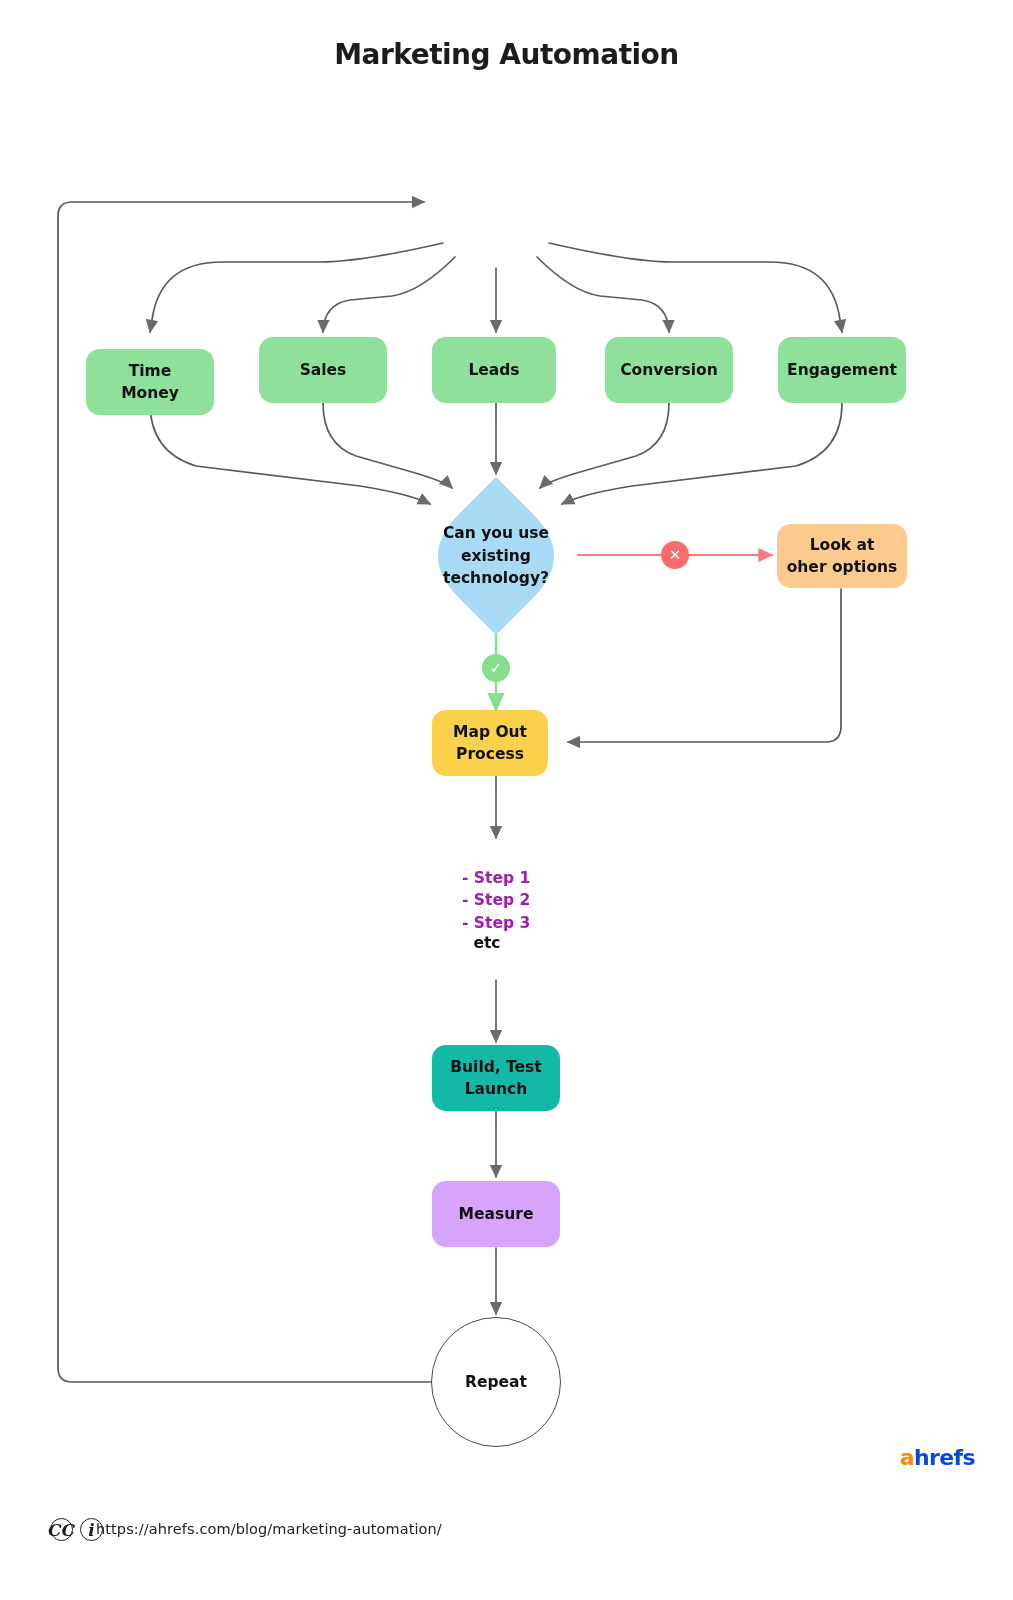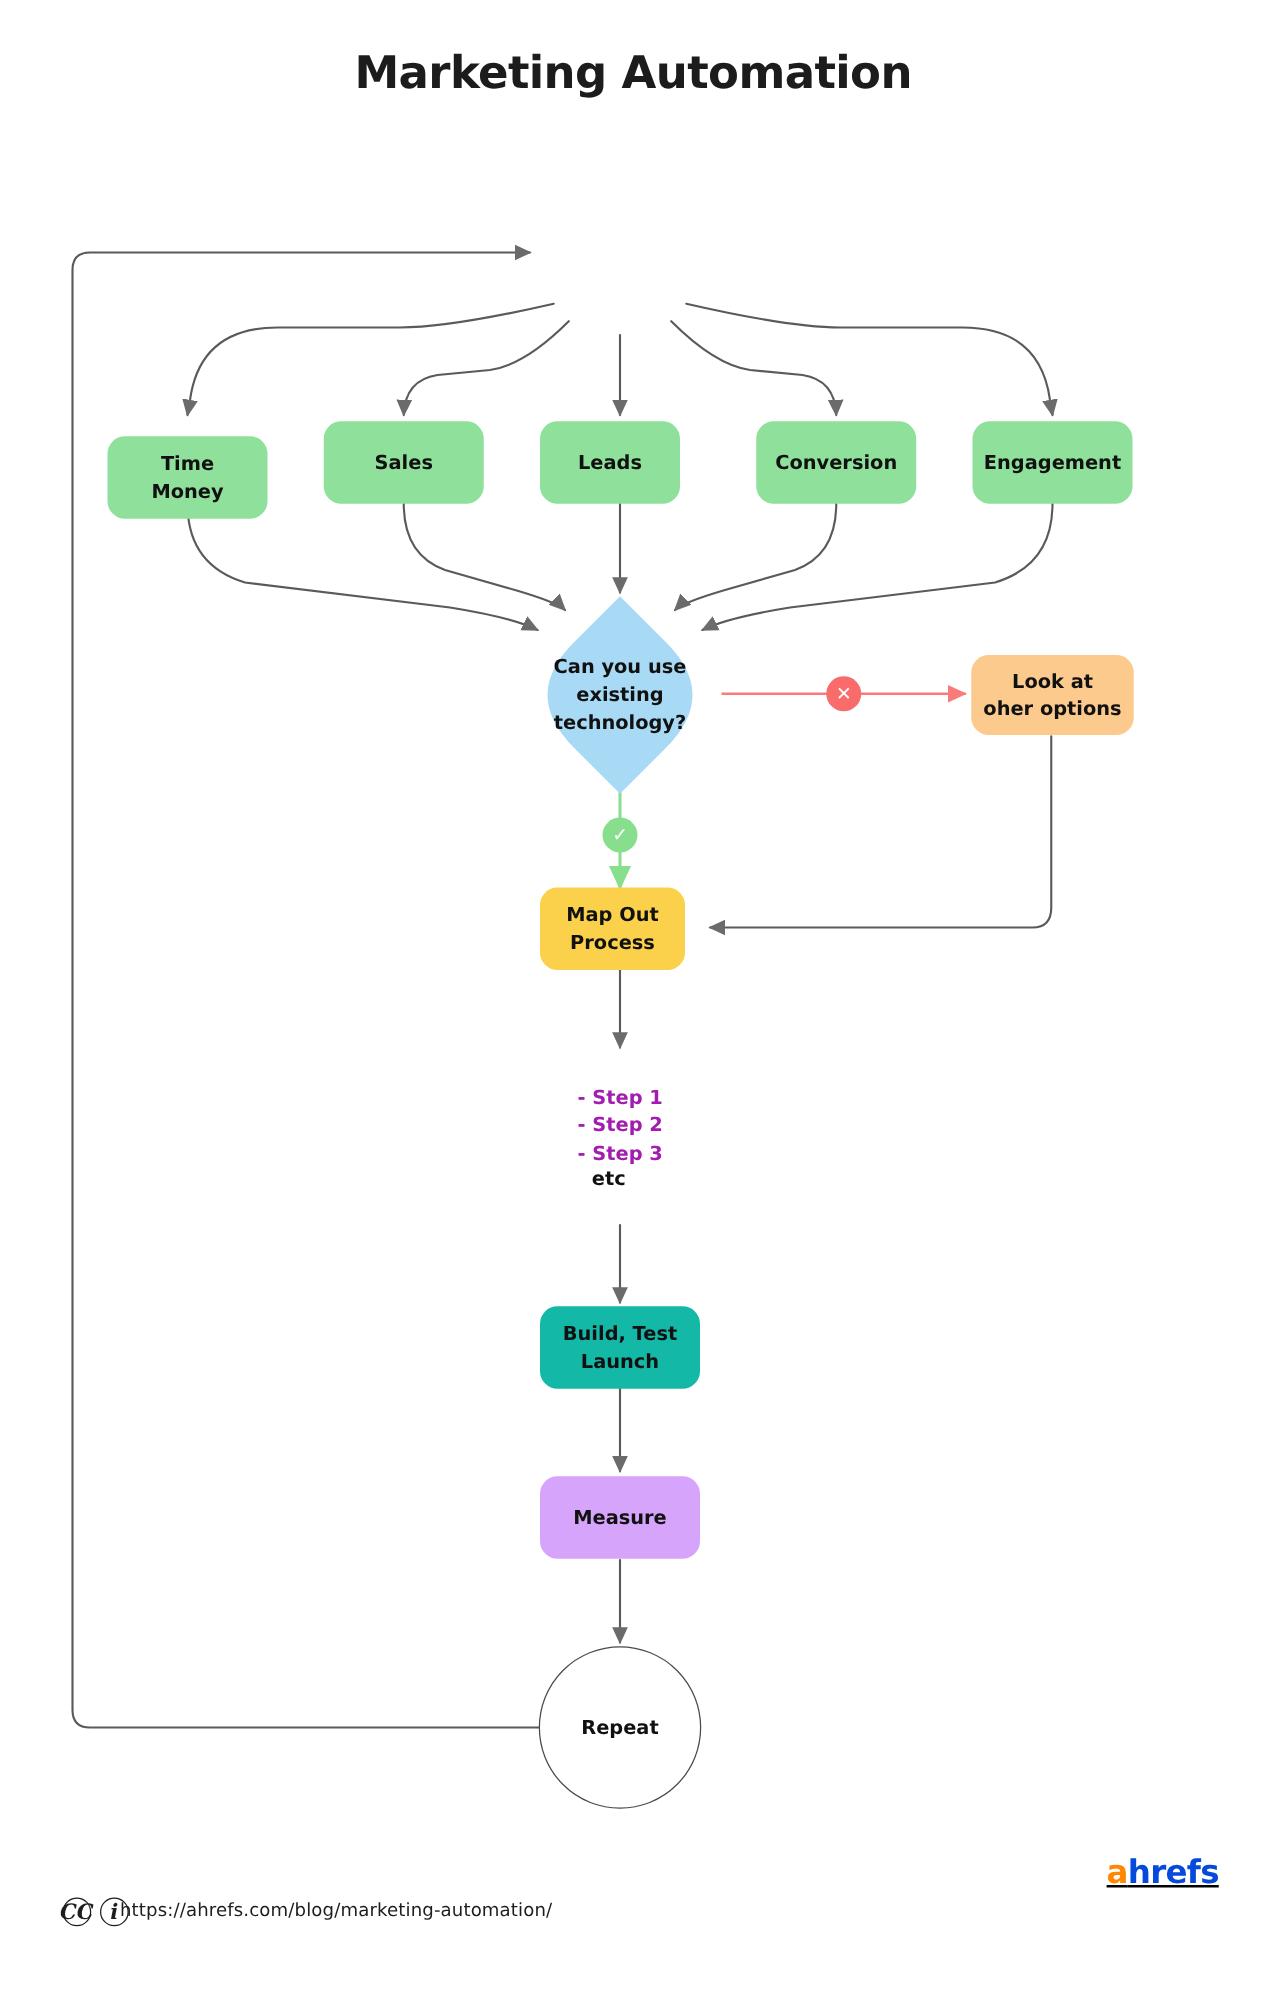--- a/index.html
+++ b/index.html
@@ -26,21 +26,21 @@
     height: 1600px;
     pointer-events: none;
   }
 
   .title {
     position: absolute;
     left: 0;
     top: 38px;
     width: 1013px;
     text-align: center;
-    font-size: 36px;
+    font-size: 28px;
     font-weight: 700;
     letter-spacing: -0.5px;
     color: #1c1c1c;
   }
 
   .node {
     position: absolute;
     box-sizing: border-box;
     display: flex;
     align-items: center;
@@ -153,25 +153,24 @@
     justify-content: center;
     font-size: 17px;
     font-weight: 700;
     color: #1d1d1d;
     font-family: "DejaVu Serif", serif;
     font-style: italic;
   }
   .logo {
     position: absolute;
     right: 38px;
-    top: 1483px;
-    font-size: 26px;
+    top: 1445px;
+    font-size: 22px;
     font-weight: 700;
     letter-spacing: -0.6px;
-    text-decoration: underline;
   }
   .logo .a { color: #ff8800; }
   .logo .hrefs { color: #054ada; }
 </style>
 </head>
 <body>
 
 <div id="page">
 
   <div class="title">Marketing Automation</div>
@@ -230,21 +229,21 @@
 
     <g fill="none" stroke="#87de8d" stroke-width="2.4" stroke-linecap="round">
       <path d="M496,634 L496,710" marker-end="url(#arrowGreen)"></path>
     </g>
   </svg>
 
 
   <div class="node rect green" style="left:86px; top:337px; width:128px; height:66px;margin-top:12px;">Time
 Money</div>
   <div class="node rect green" style="left:259px; top:337px; width:128px; height:66px;">Sales</div>
-  <div class="node rect green" style="left:432px; top:337px; width:112px; height:66px;">Leads</div>
+  <div class="node rect green" style="left:432px; top:337px; width:124px; height:66px;">Leads</div>
   <div class="node rect green" style="left:605px; top:337px; width:128px; height:66px;">Conversion</div>
   <div class="node rect green" style="left:778px; top:337px; width:128px; height:66px;">Engagement</div>
 
   <div class="diamond-wrap" style="left:414px; top:474px; width:164px; height:164px;">
     <svg class="diamond-shape" viewBox="0 0 164 164">
       <path d="M82,3 L119,40 Q161,82 119,124 L82,161 L45,124 Q3,82 45,40 Z" fill="#a9daf5"></path>
     </svg>
     <div class="diamond-label">Can you use
 existing
 technology?</div>

